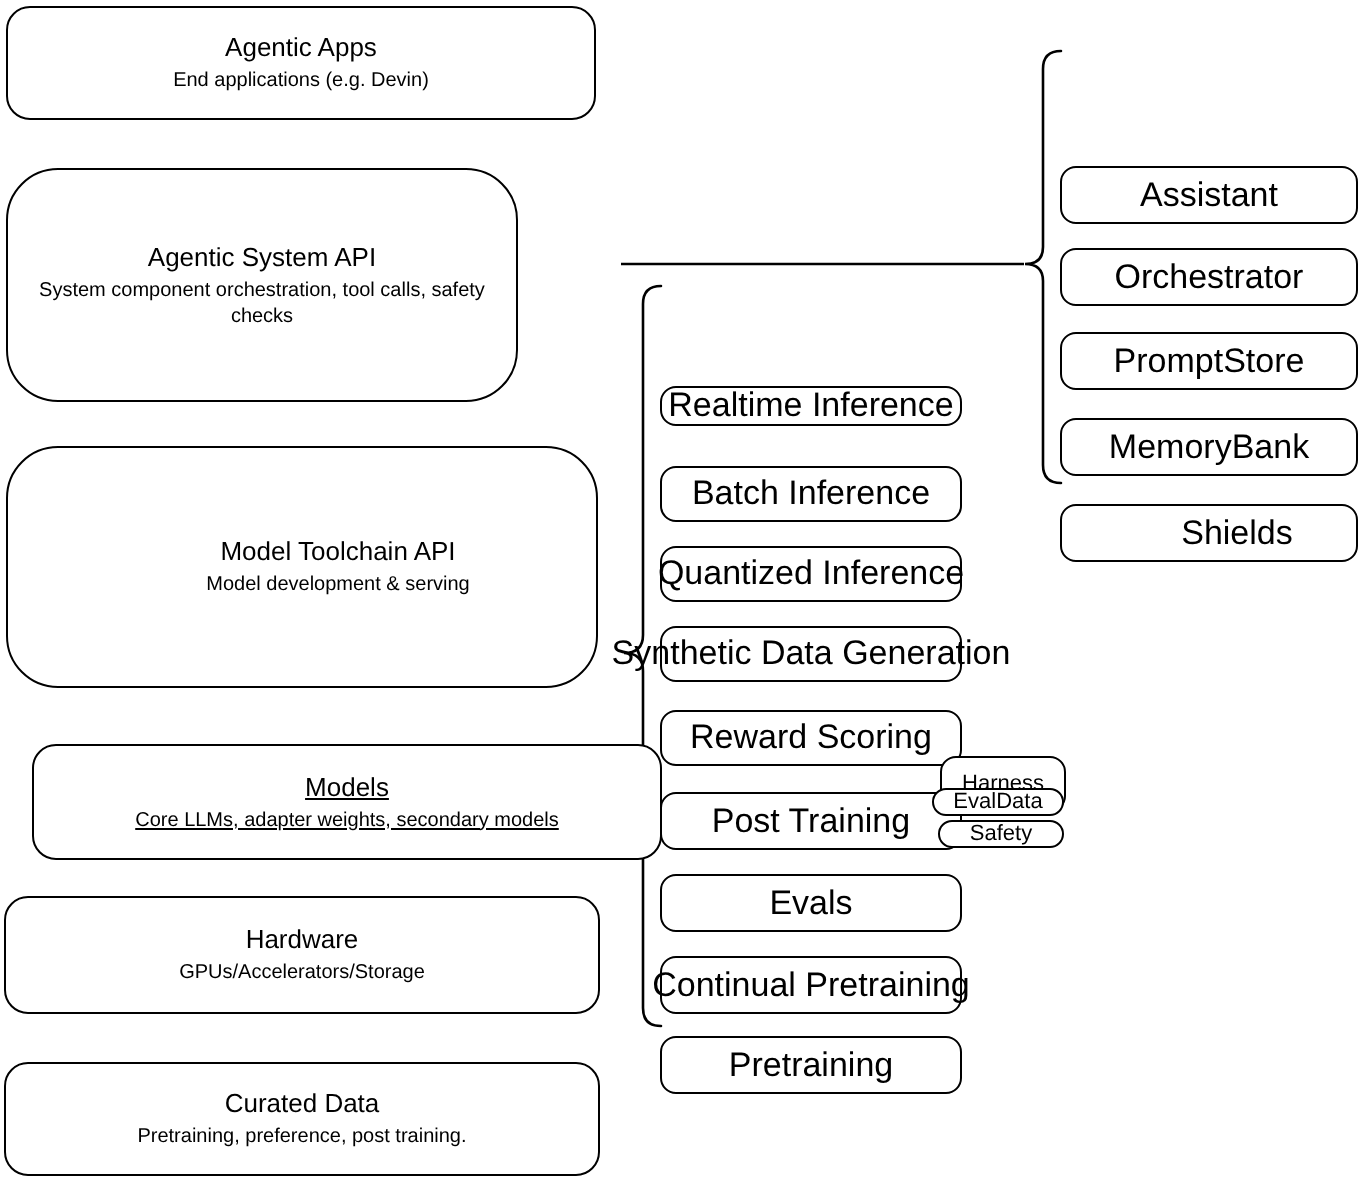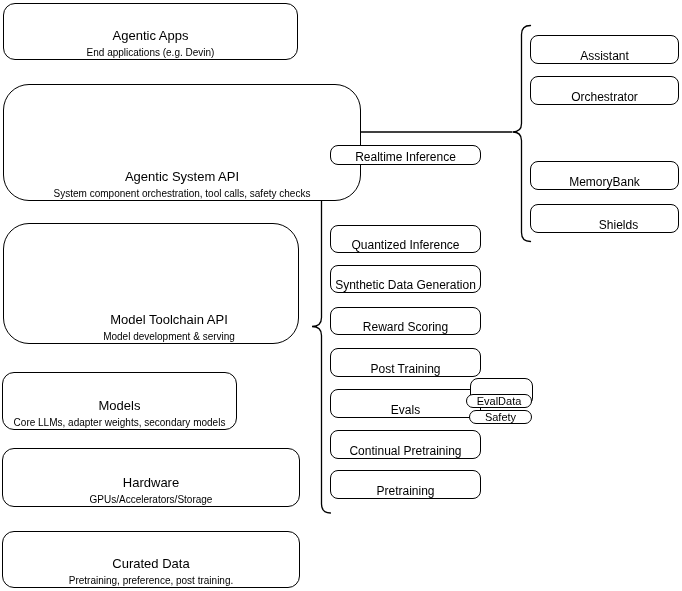--- a/index.html
+++ b/index.html
@@ -21,89 +21,92 @@
     align-items:center;
     justify-content:center;
     text-align:center;
   }
   .layer .t{font-size:13px;line-height:16px;}
   .layer .s{font-size:10px;line-height:13px;margin-top:2px;}
   .r12{border-radius:12px;}
   .r26{border-radius:26px;}
   .item{
     border-radius:8px;
-    font-size:12px;
+    font-size:17px;
     line-height:14px;
     white-space:nowrap;
+    margin-top:48px;
   }
   .pill{
     border-radius:8px;
     font-size:11px;
     line-height:12px;
     white-space:nowrap;
     z-index:3;
   }
   #brace-layer{position:absolute;left:0;top:0;z-index:1;pointer-events:none;}
-  .box{z-index:2;justify-content:flex-end;}
+  .box{z-index:2;}
 </style>
 </head>
 <body>
 
 <div id="canvas">
 
   <svg id="brace-layer" width="682" height="591" viewBox="0 0 682 591">
 
     <path d="M 310.5 132 L 512 132" fill="none" stroke="#000000" stroke-width="1.3"></path>
 
     <path d="M 330.5 143 Q 321.5 143 321.5 152 L 321.5 317.5 Q 321.5 326.5 312 326.5 Q 321.5 326.5 321.5 335.5 L 321.5 504 Q 321.5 513 330.5 513" fill="none" stroke="#000000" stroke-width="1.3" stroke-linecap="round"></path>
 
     <path d="M 530.5 25.5 Q 521.5 25.5 521.5 34.5 L 521.5 123.5 Q 521.5 132 512.5 132 Q 521.5 132 521.5 140.5 L 521.5 232.5 Q 521.5 241.5 530.5 241.5" fill="none" stroke="#000000" stroke-width="1.3" stroke-linecap="round"></path>
   </svg>
 
   <div class="box layer r12" style="left:3px;top:3px;width:295px;height:57px;">
     <div class="t">Agentic Apps</div>
     <div class="s">End applications (e.g. Devin)</div>
   </div>
 
-  <div class="box layer r26" style="left:3px;top:84px;width:358px;height:117px;">
+  <div class="box layer r26" style="left:3px;top:84px;width:256px;height:117px;">
     <div class="t">Agentic System API</div>
     <div class="s">System component orchestration, tool calls, safety checks</div>
   </div>
 
   <div class="box layer r26" style="left:3px;top:223px;width:296px;height:121px;padding-left:36px;">
     <div class="t">Model Toolchain API</div>
     <div class="s">Model development &amp; serving</div>
   </div>
 
-  <div class="box layer r12" style="left:2px;top:372px;width:235px;height:58px;">
+  <div class="box layer r12" style="left:16px;top:372px;width:315px;height:58px;text-decoration:underline;">
     <div class="t">Models</div>
     <div class="s">Core LLMs, adapter weights, secondary models</div>
   </div>
 
   <div class="box layer r12" style="left:2px;top:448px;width:298px;height:59px;">
     <div class="t">Hardware</div>
     <div class="s">GPUs/Accelerators/Storage</div>
   </div>
 
   <div class="box layer r12" style="left:2px;top:531px;width:298px;height:57px;">
     <div class="t">Curated Data</div>
     <div class="s">Pretraining, preference, post training.</div>
   </div>
 
   <div class="box item" style="left:330px;top:145px;width:151px;height:20px;">Realtime Inference</div>
+  <div class="box item" style="left:330px;top:185px;width:151px;height:28px;">Batch Inference</div>
   <div class="box item" style="left:330px;top:265px;width:151px;height:28px;">Synthetic Data Generation</div>
   <div class="box item" style="left:330px;top:225px;width:151px;height:28px;">Quantized Inference</div>
   <div class="box item" style="left:330px;top:307px;width:151px;height:28px;">Reward Scoring</div>
   <div class="box item" style="left:330px;top:348px;width:151px;height:29px;">Post Training</div>
   <div class="box item" style="left:330px;top:389px;width:151px;height:29px;">Evals</div>
   <div class="box item" style="left:330px;top:430px;width:151px;height:29px;">Continual Pretraining</div>
   <div class="box item" style="left:330px;top:470px;width:151px;height:29px;">Pretraining</div>
 
   <div class="box pill" style="left:470px;top:378px;width:63px;height:28px;">Harness</div>
   <div class="box pill" style="left:466px;top:394px;width:66px;height:14px;">EvalData</div>
   <div class="box pill" style="left:469px;top:410px;width:63px;height:14px;">Safety</div>
 
   <div class="box item" style="left:530px;top:35px;width:149px;height:29px;">Assistant</div>
   <div class="box item" style="left:530px;top:76px;width:149px;height:29px;">Orchestrator</div>
+  <div class="box item" style="left:530px;top:118px;width:149px;height:29px;">PromptStore</div>
   <div class="box item" style="left:530px;top:161px;width:149px;height:29px;">MemoryBank</div>
   <div class="box item" style="left:530px;top:204px;width:149px;height:29px;padding-left:28px;">Shields</div>
 
 </div>
 
 </body></html>

